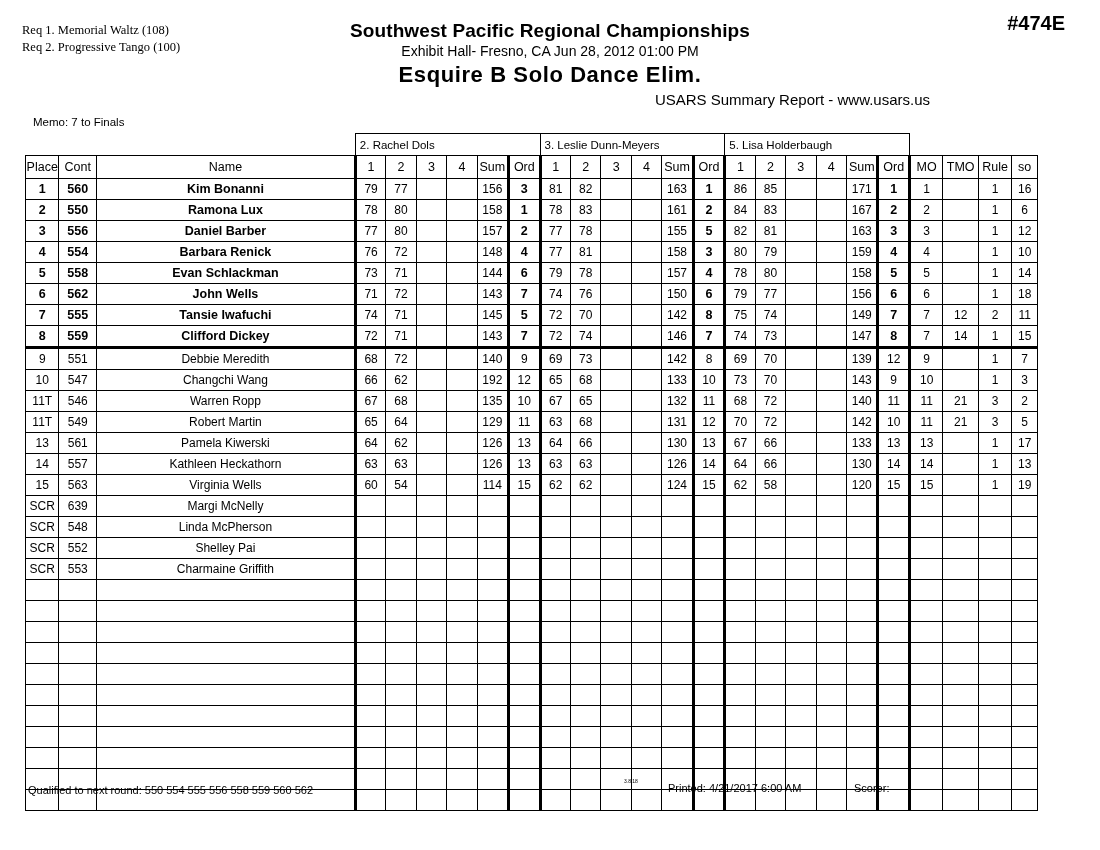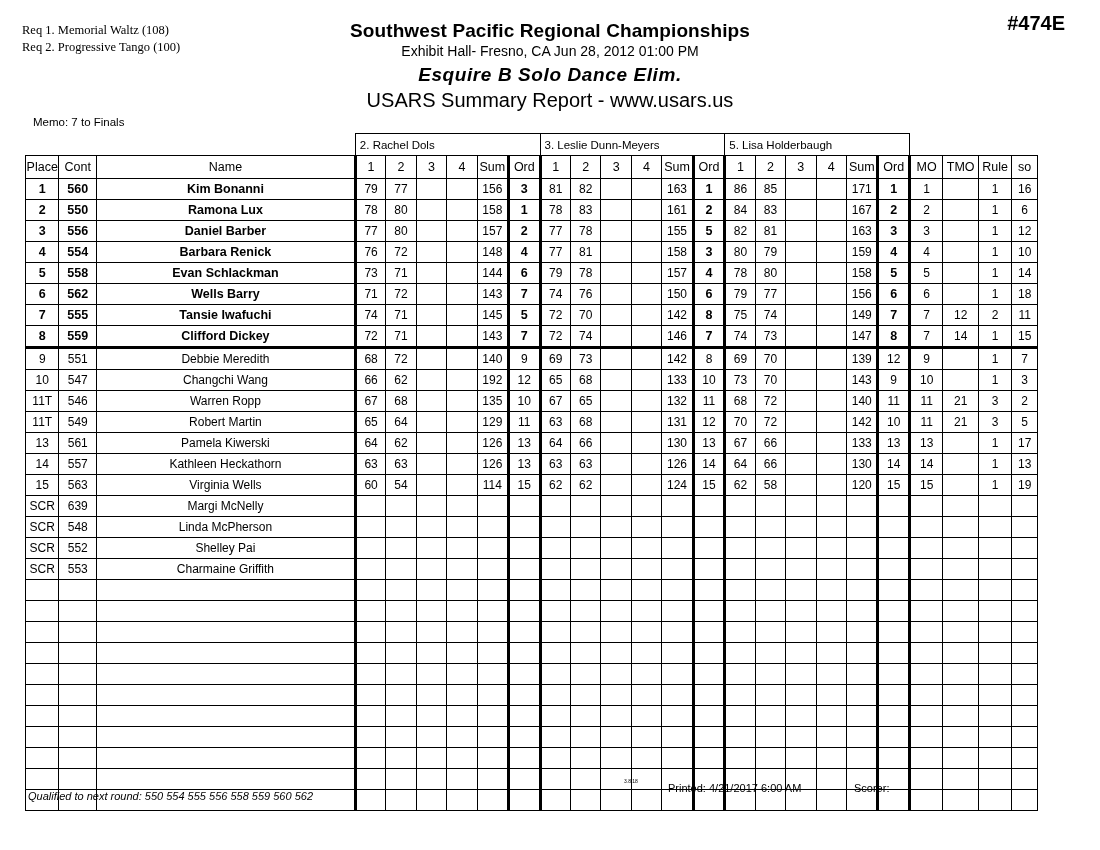--- a/index.html
+++ b/index.html
@@ -38,31 +38,31 @@
     font-size: 19px;
     font-weight: bold;
     letter-spacing: 0.1px;
     line-height: 22px;
   }
   .title-sub {
     font-size: 14px;
     line-height: 18px;
   }
   .title-event {
-    font-size: 19px;
+    font-size: 22px;
     font-weight: bold;
     line-height: 24px;
     letter-spacing: 0.6px;
     padding-top: 3px;
-    font-style: italic;
   }
   .title-org {
-    font-size: 20px;
+    font-size: 15px;
     line-height: 22px;
     padding-top: 2px;
+    text-align: right;
   }
 
   .event-number {
     position: absolute;
     right: 35px;
     top: 12px;
     font-size: 20px;
     font-weight: bold;
   }
 
@@ -133,21 +133,21 @@
   .empty-row td { height: 20px; }
 
   
   .footer {
     position: absolute;
     left: 28px;
     top: 782px;
     width: 1010px;
     font-size: 11px;
   }
-  .footer .qual { position: absolute; left: 0; top: 8px; white-space: nowrap; font-style: italic; }
+  .footer .qual { position: absolute; left: 0; top: 2px; white-space: nowrap; }
   .footer .ver  { position: absolute; left: 596px; top: -4px; font-size: 5px; }
   .footer .printed { position: absolute; left: 640px; top: 0; white-space: nowrap; }
   .footer .scorer  { position: absolute; left: 826px; top: 0; }
 </style>
 </head>
 <body>
 
 <div class="req-block">
   <span class="req-line">Req  1.  Memorial Waltz (108)</span>
   <span class="req-line">Req  2.  Progressive Tango (100)</span>
@@ -359,21 +359,21 @@
           <td class="score">158</td>
           <td class="ord vthick-l vthick-r">5</td>
           <td class="score">5</td>
           <td class="score"></td>
           <td class="score">1</td>
           <td class="score">14</td>
         </tr>
         <tr class="bold ">
           <td>6</td>
           <td>562</td>
-          <td class="l">Wells Barry</td>
+          <td class="l">John Wells</td>
           <td class="score vthick-l">71</td>
           <td class="score ">72</td>
           <td class="score "></td>
           <td class="score "></td>
           <td class="score">143</td>
           <td class="ord vthick-l vthick-r">7</td>
           <td class="score vthick-l">74</td>
           <td class="score ">76</td>
           <td class="score "></td>
           <td class="score "></td>

